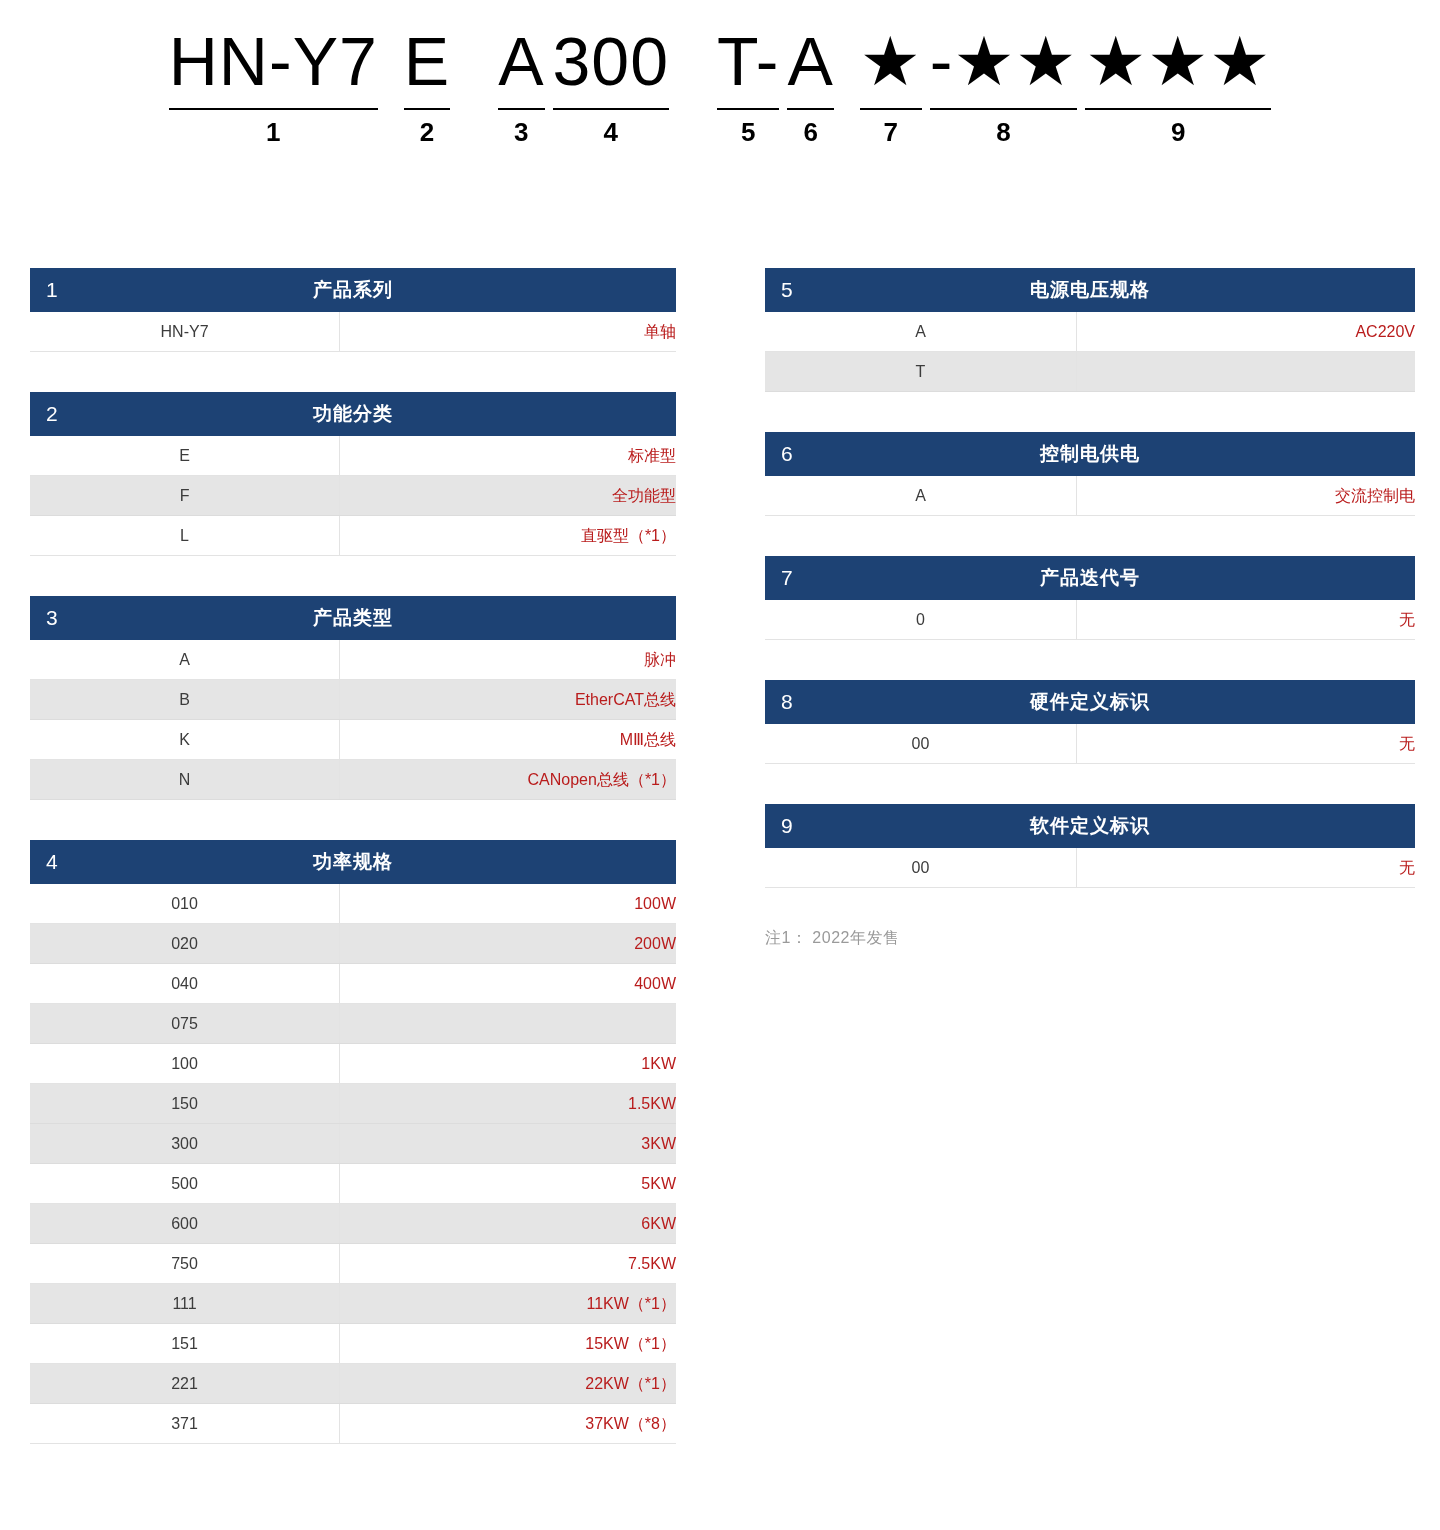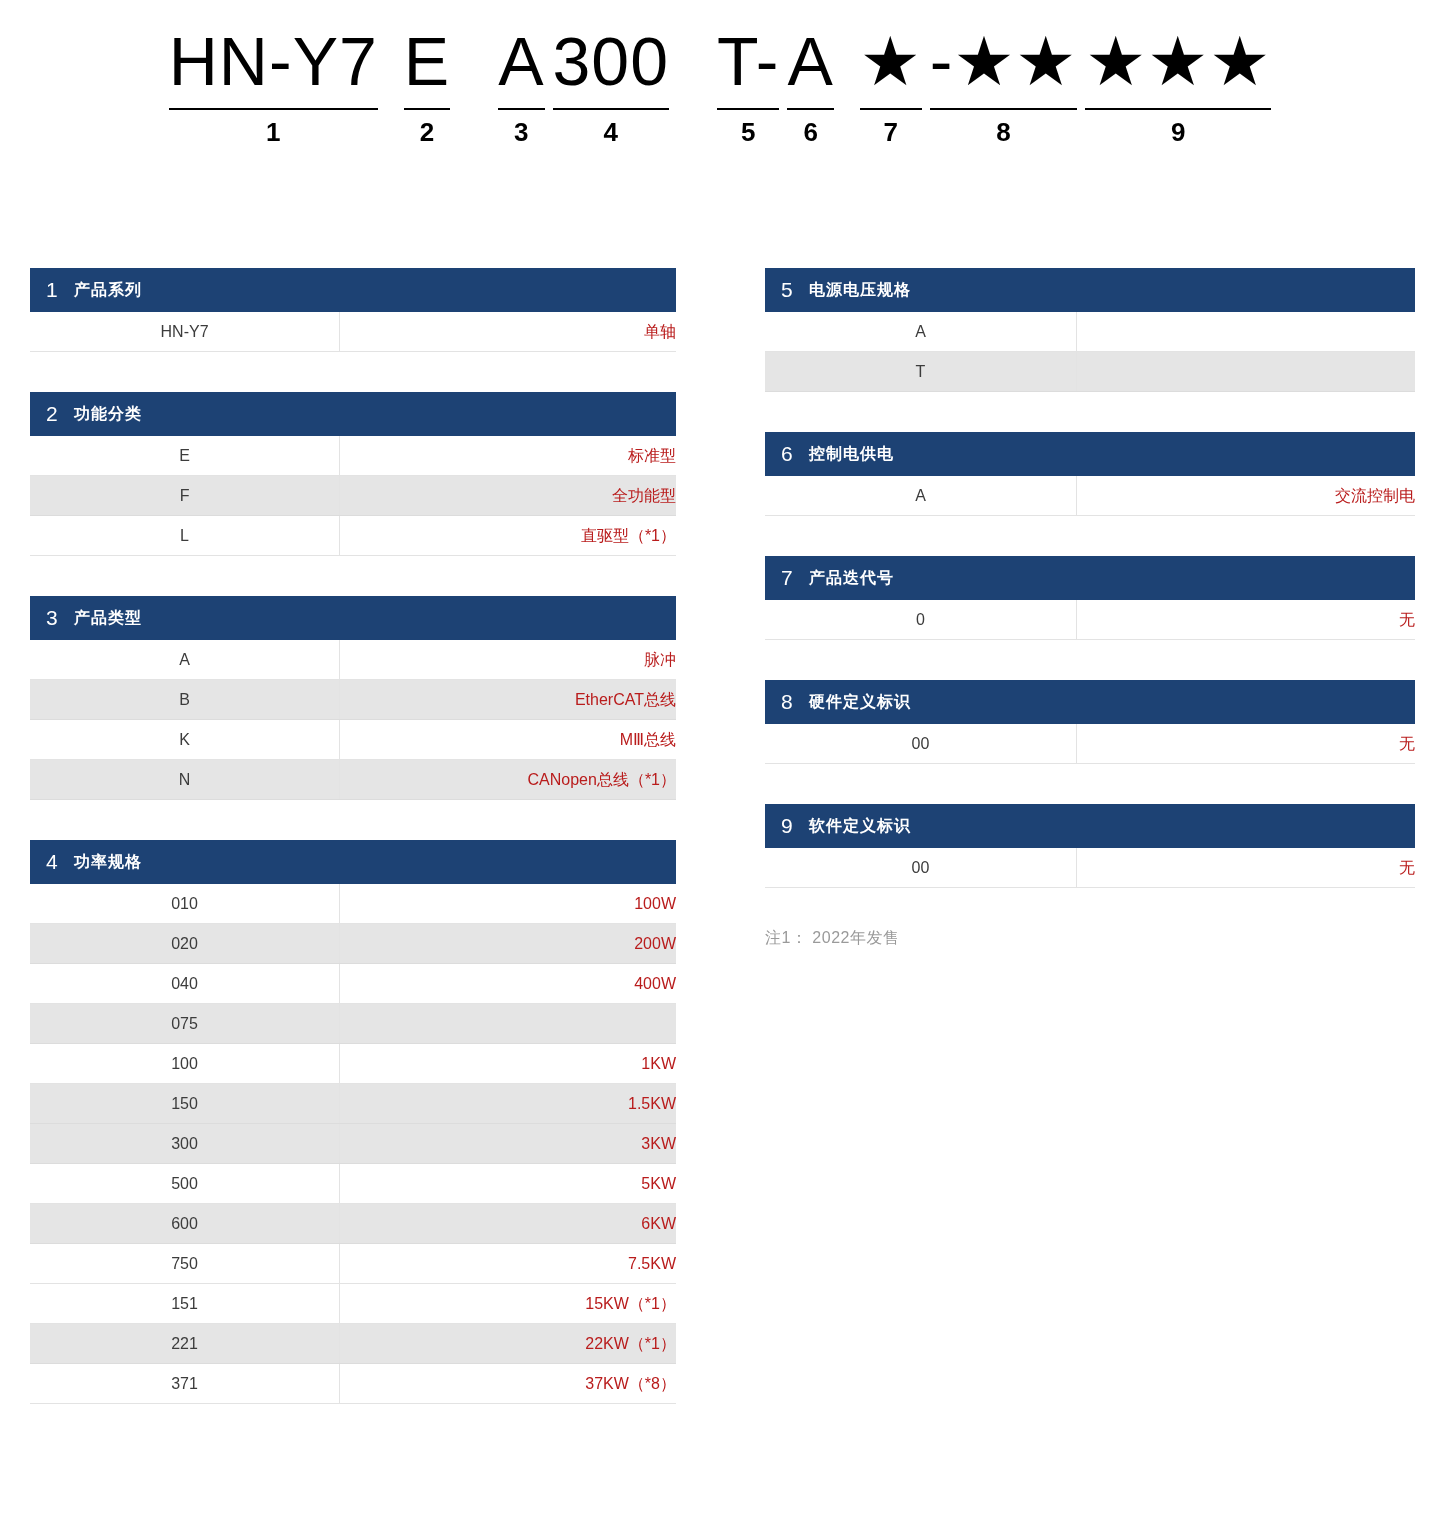--- a/index.html
+++ b/index.html
@@ -86,22 +86,22 @@
     color: #ffffff;
   }
   .tbl-head .idx {
     width: 44px;
     padding-left: 16px;
     font-size: 21px;
     line-height: 44px;
   }
   .tbl-head .title {
     flex: 1;
-    text-align: left;
-    font-size: 16px;
+    text-align: center;
+    font-size: 19px;
     font-weight: bold;
     letter-spacing: 1px;
     padding-right: 44px;
   }
   .row {
     display: flex;
     height: 40px;
     border-bottom: 1px solid #e3e3e3;
     background: #ffffff;
   }
@@ -304,20 +304,24 @@
         <div class="c2">5KW</div>
       </div>
       <div class="row alt">
         <div class="c1">600</div>
         <div class="c2">6KW</div>
       </div>
       <div class="row">
         <div class="c1">750</div>
         <div class="c2">7.5KW</div>
       </div>
+      <div class="row alt">
+        <div class="c1">111</div>
+        <div class="c2">11KW（*1）</div>
+      </div>
       <div class="row">
         <div class="c1">151</div>
         <div class="c2">15KW（*1）</div>
       </div>
       <div class="row alt">
         <div class="c1">221</div>
         <div class="c2">22KW（*1）</div>
       </div>
       <div class="row">
         <div class="c1">371</div>
@@ -329,20 +333,21 @@
 
   <div class="col-right">
 
     <div class="tbl">
       <div class="tbl-head">
         <div class="idx">5</div>
         <div class="title">电源电压规格</div>
       </div>
       <div class="row">
         <div class="c1">A</div>
+        <div class="c2">AC220V</div>
       </div>
       <div class="row alt">
         <div class="c1">T</div>
       </div>
     </div>
 
     <div class="tbl">
       <div class="tbl-head">
         <div class="idx">6</div>
         <div class="title">控制电供电</div>

